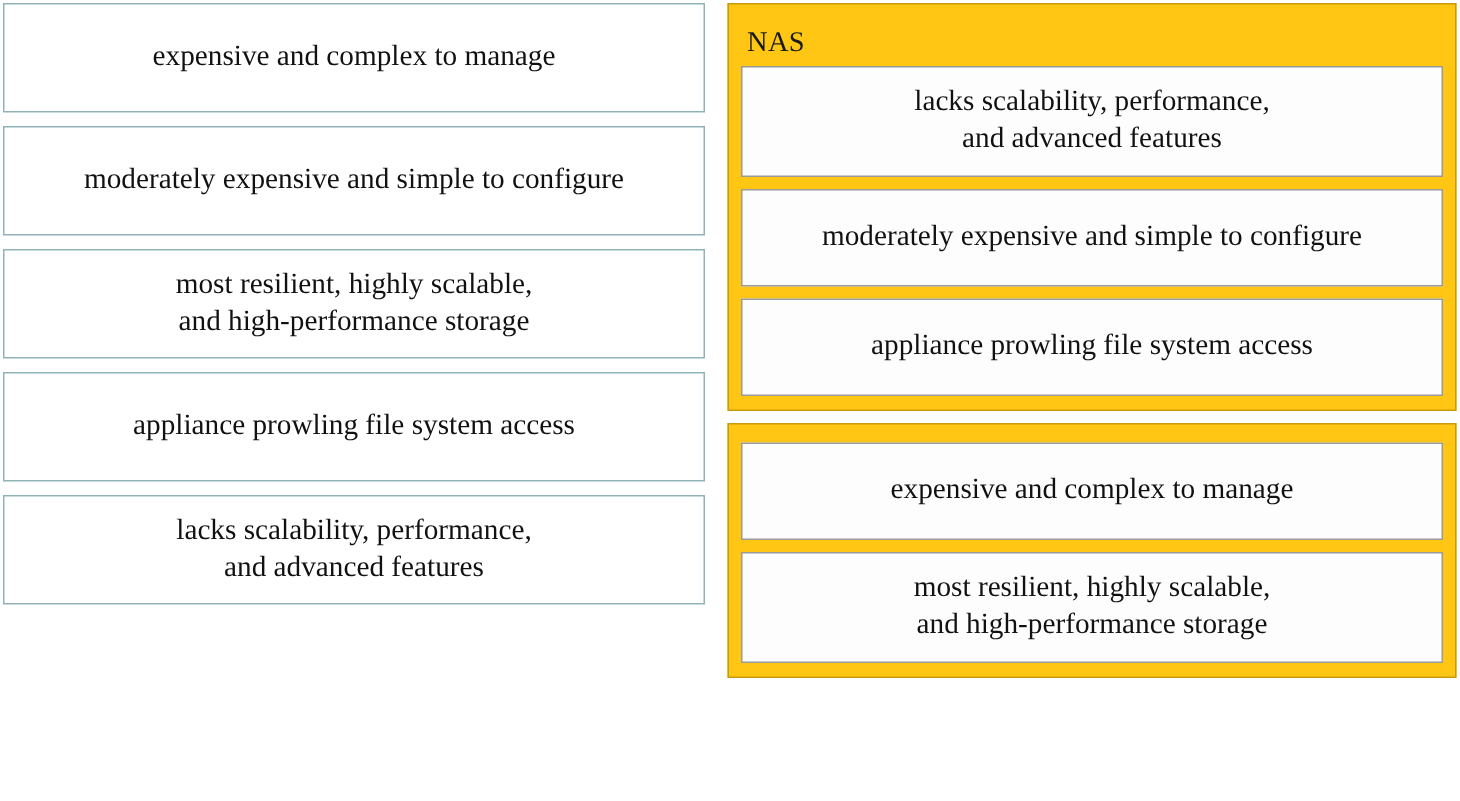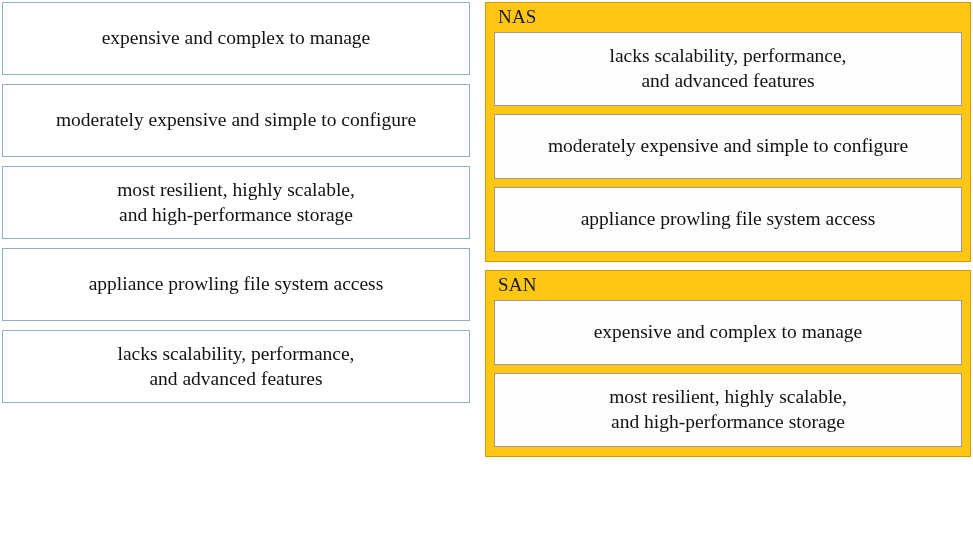--- a/index.html
+++ b/index.html
@@ -57,21 +57,21 @@
     position: absolute;
     left: 485px;
     top: 2px;
     width: 486px;
   }
 
   .group {
     box-sizing: border-box;
     background: #FFC713;
     border: 1px solid #c99a0c;
-    padding: 0 8px 9px 8px;
+    padding: 12px 8px 9px 8px;
     margin-bottom: 8px;
   }
 
   .group-title {
     font-size: 19px;
     color: #1a1a1a;
     padding: 4px 0 4px 4px;
     line-height: 1.1;
     letter-spacing: 0.2px;
   }
@@ -143,21 +143,20 @@
       <div class="group-tile h1">
         <span class="tile-text">moderately expensive and simple to configure</span>
       </div>
 
       <div class="group-tile h1">
         <span class="tile-text">appliance prowling file system access</span>
       </div>
     </div>
 
     <div class="group">
-      <div class="group-title">SAN</div>
 
       <div class="group-tile h1">
         <span class="tile-text">expensive and complex to manage</span>
       </div>
 
       <div class="group-tile h2">
         <span class="tile-text">most resilient, highly scalable,
 and high-performance storage</span>
       </div>
     </div>

